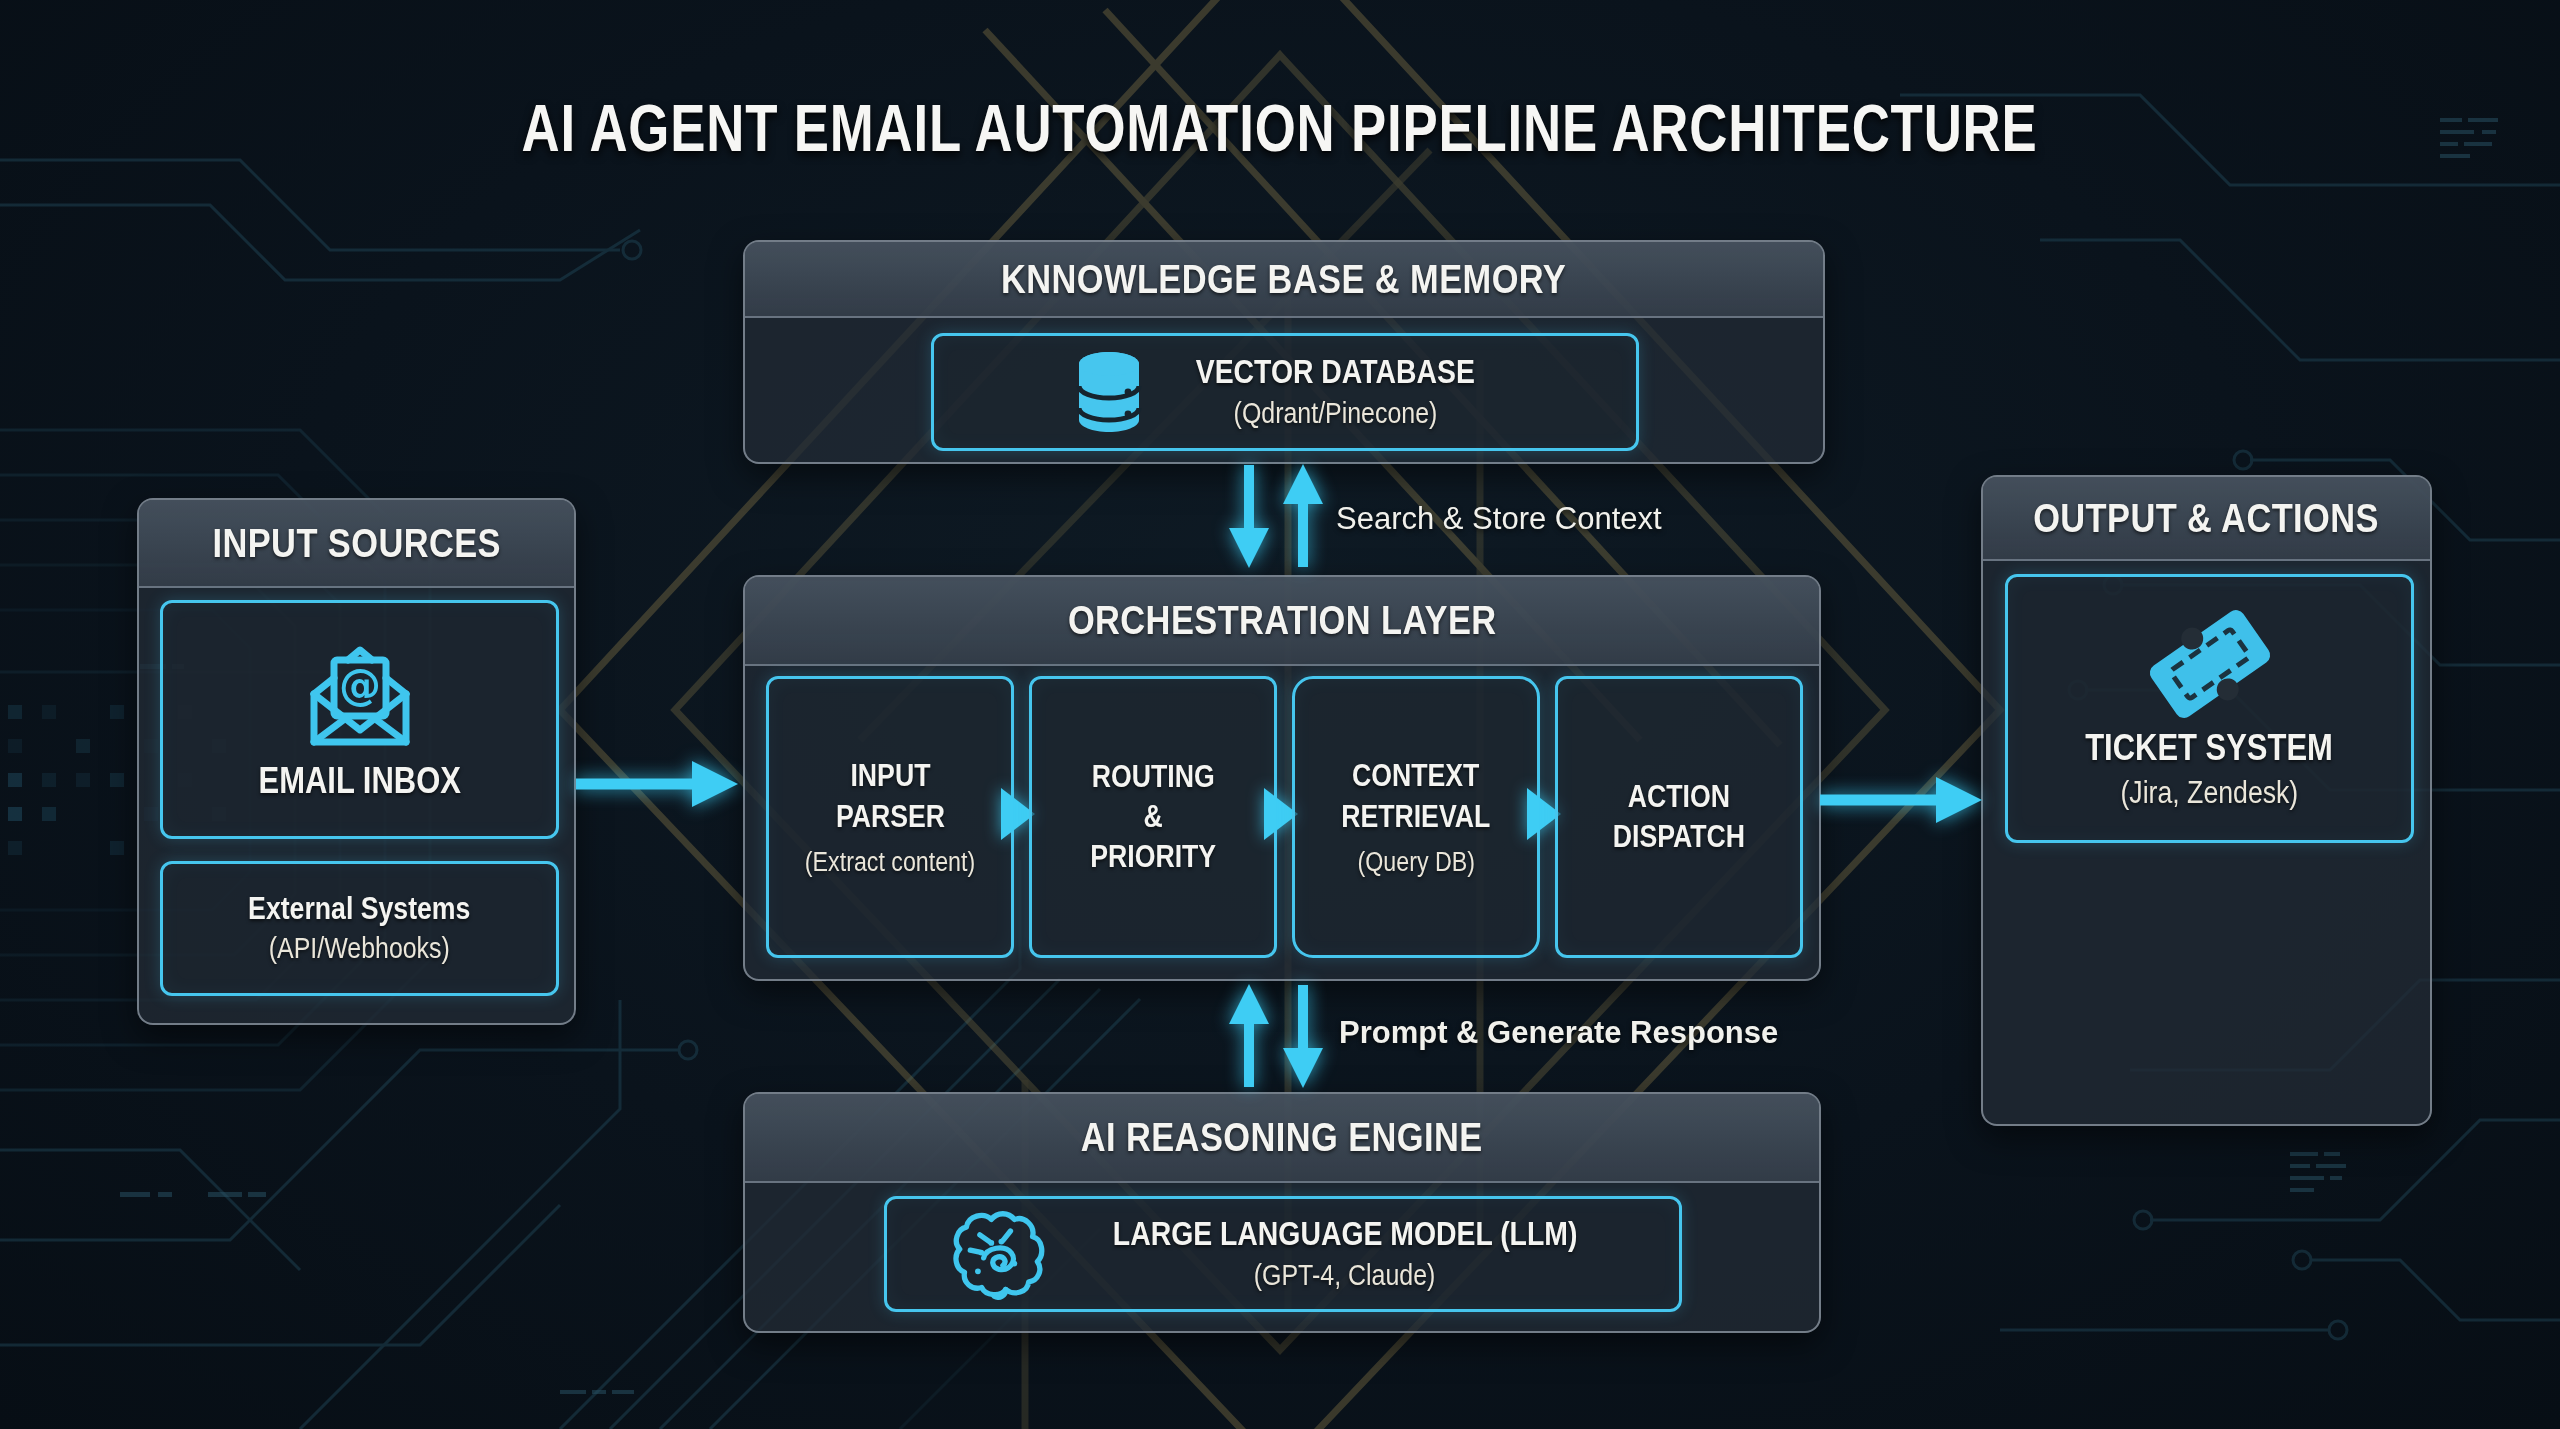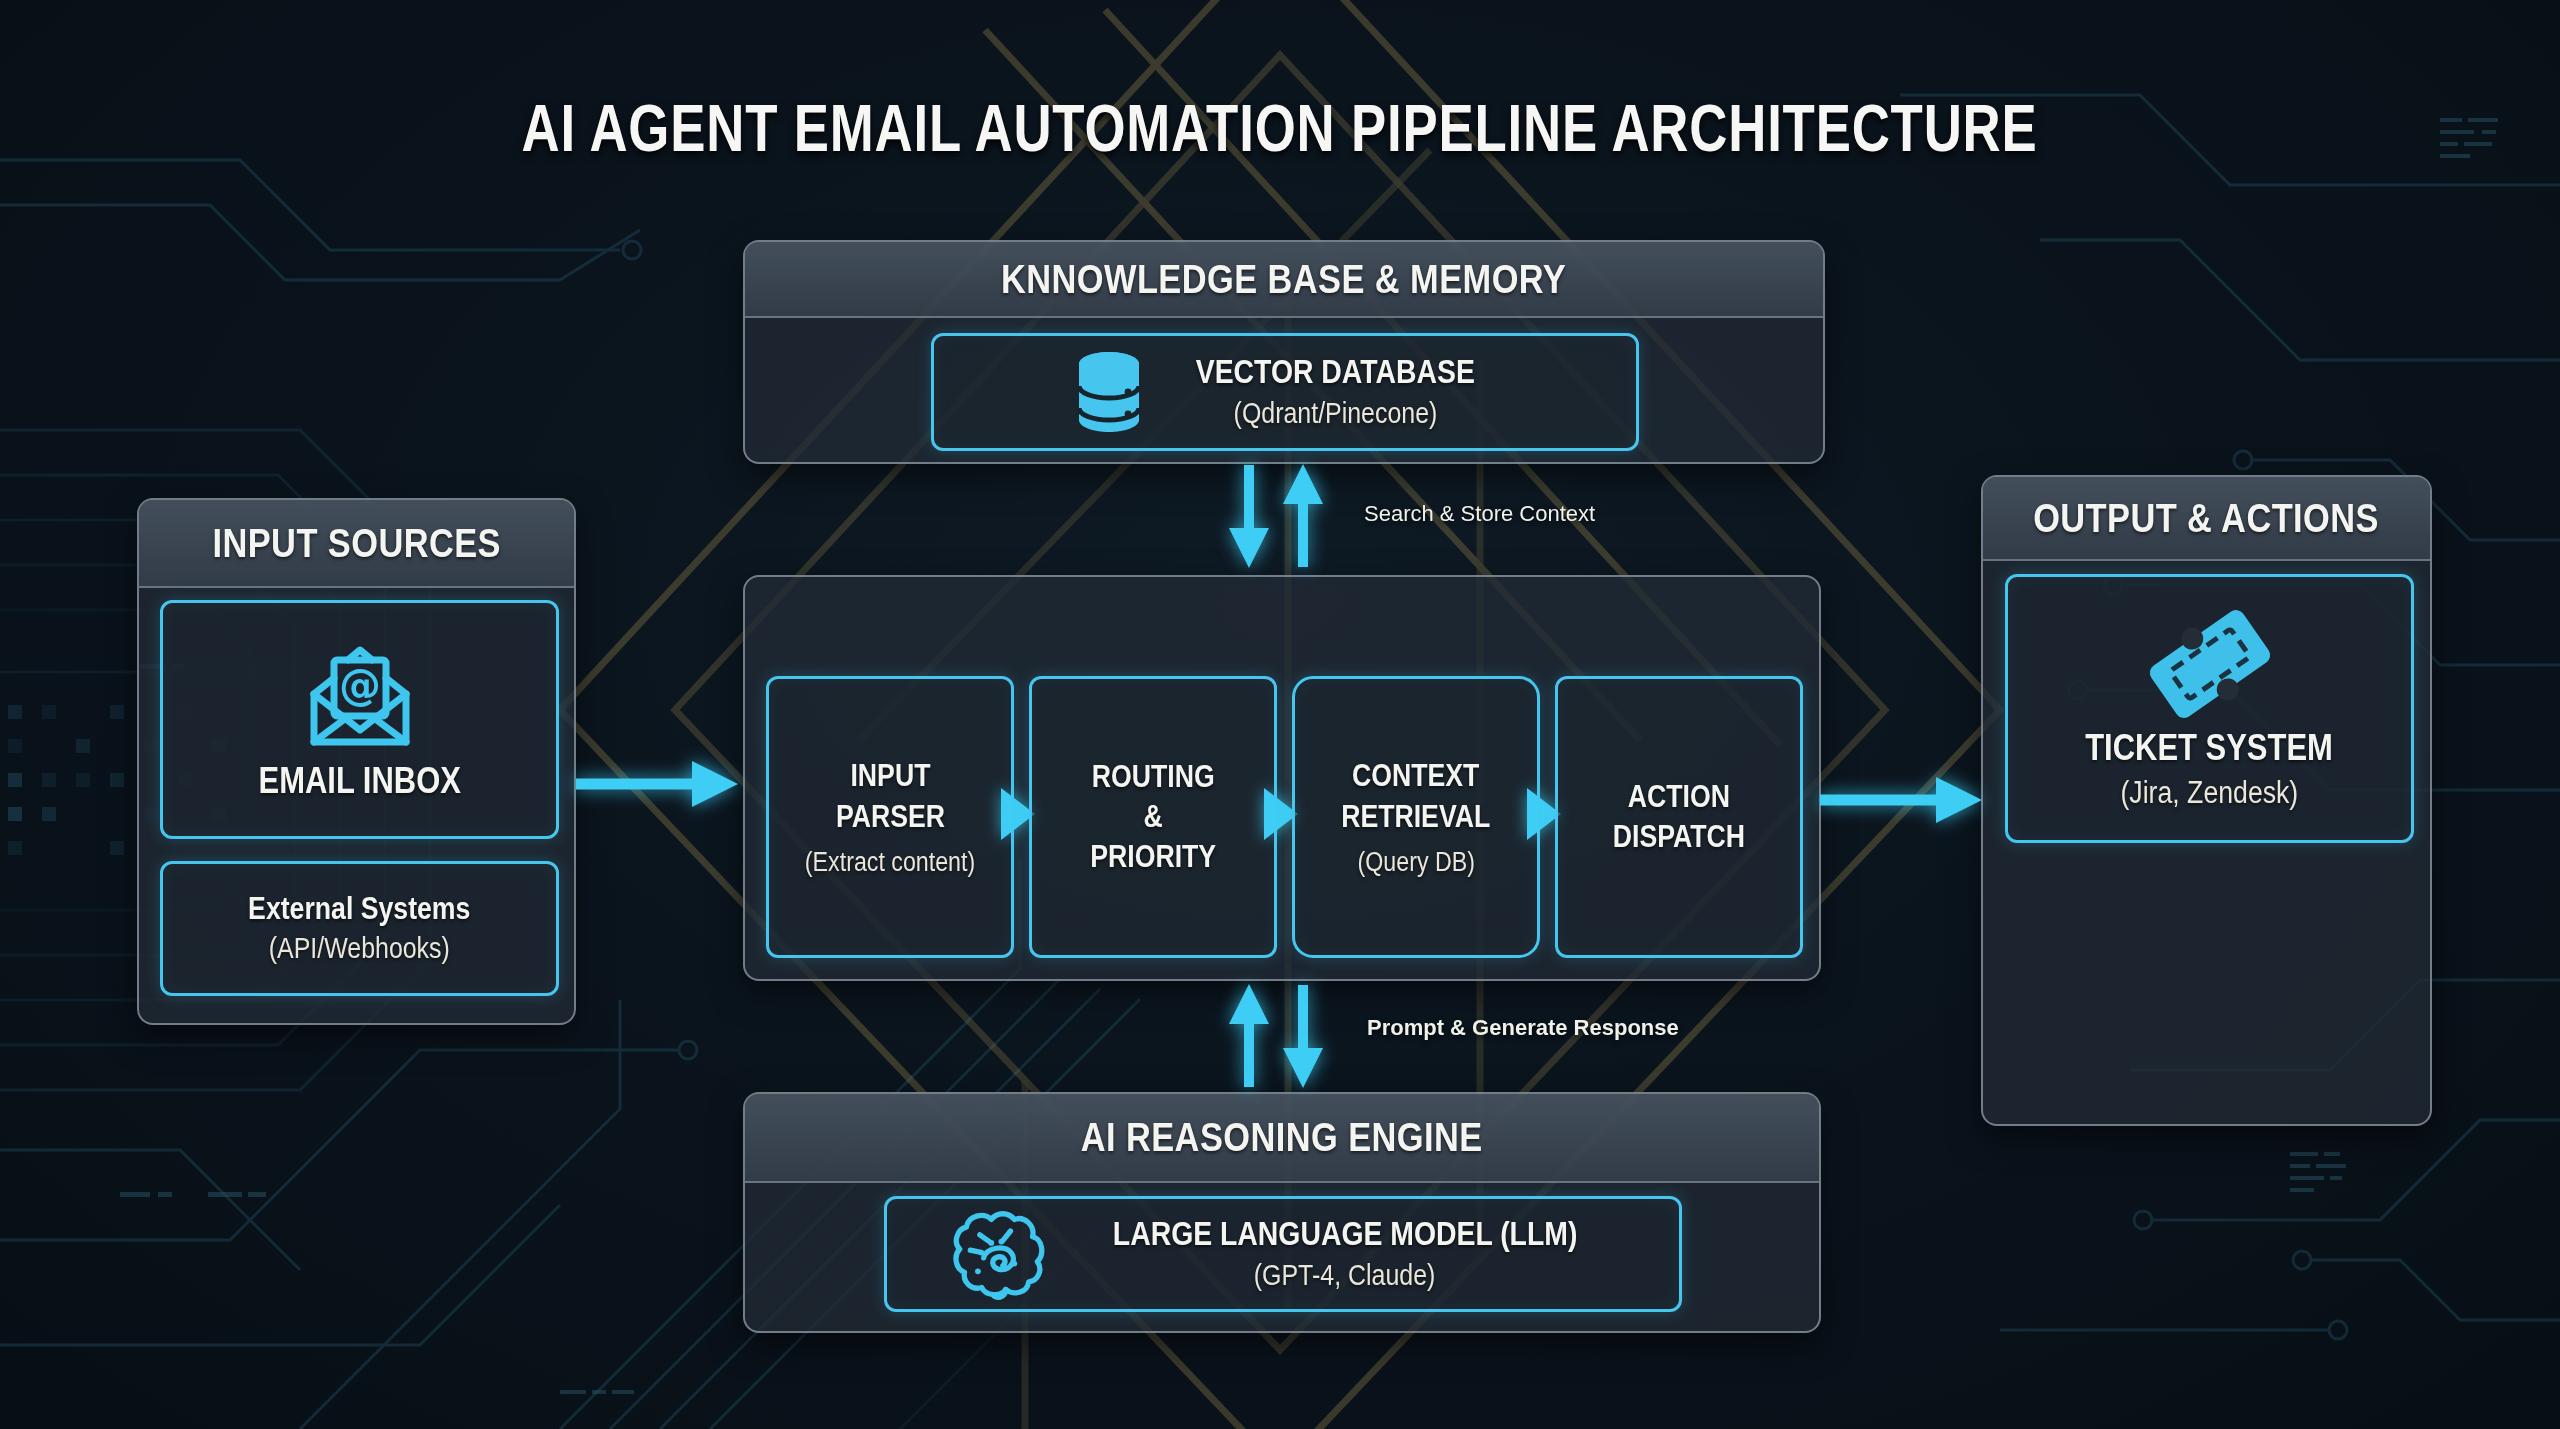--- a/index.html
+++ b/index.html
@@ -101,22 +101,22 @@
 
   
   .arrow{position:absolute;filter:drop-shadow(0 0 9px rgba(62,205,244,.75));}
   #arrow-in{left:570px;top:754px;}
   #arrow-out{left:1814px;top:770px;}
   #arrow-kb-down{left:1225px;top:460px;}
   #arrow-kb-up{left:1279px;top:460px;}
   #arrow-llm-up{left:1225px;top:980px;}
   #arrow-llm-down{left:1279px;top:980px;}
   .flow-label{
-    position:absolute;font-size:22px;font-weight:normal;color:#f1f1ec;
-    text-shadow:0 2px 5px rgba(0,0,0,.7);white-space:nowrap;margin-left:28px;
+    position:absolute;font-size:31px;font-weight:normal;color:#f1f1ec;
+    text-shadow:0 2px 5px rgba(0,0,0,.7);white-space:nowrap;
   }
   #label-search{left:1336px;top:501px;}
   #label-prompt{left:1339px;top:1015px;font-weight:bold;}
 
   .icon{flex:none;}
 </style>
 </head>
 <body>
 
 <div id="canvas">
@@ -267,20 +267,23 @@
       </svg>
       <span class="big-label condensed">EMAIL INBOX</span>
     </div>
     <div class="cyanbox" id="external-box">
       <span class="big-label condensed" style="font-size:31px">External Systems</span>
       <span class="sub-label condensed">(API/Webhooks)</span>
     </div>
   </div>
 
   <div class="panel" id="panel-orch">
+    <div class="panel-header">
+      <span class="panel-title condensed">ORCHESTRATION LAYER</span>
+    </div>
     <div class="cyanbox step-box" id="step-0">
       <span class="step-title condensed">INPUT
 PARSER</span>
       <span class="step-sub condensed">(Extract content)</span>
     </div>
     <div class="step-chevron" id="chev-0"></div>
     <div class="cyanbox step-box" id="step-1">
       <span class="step-title condensed">ROUTING
 &amp;
 PRIORITY</span>

